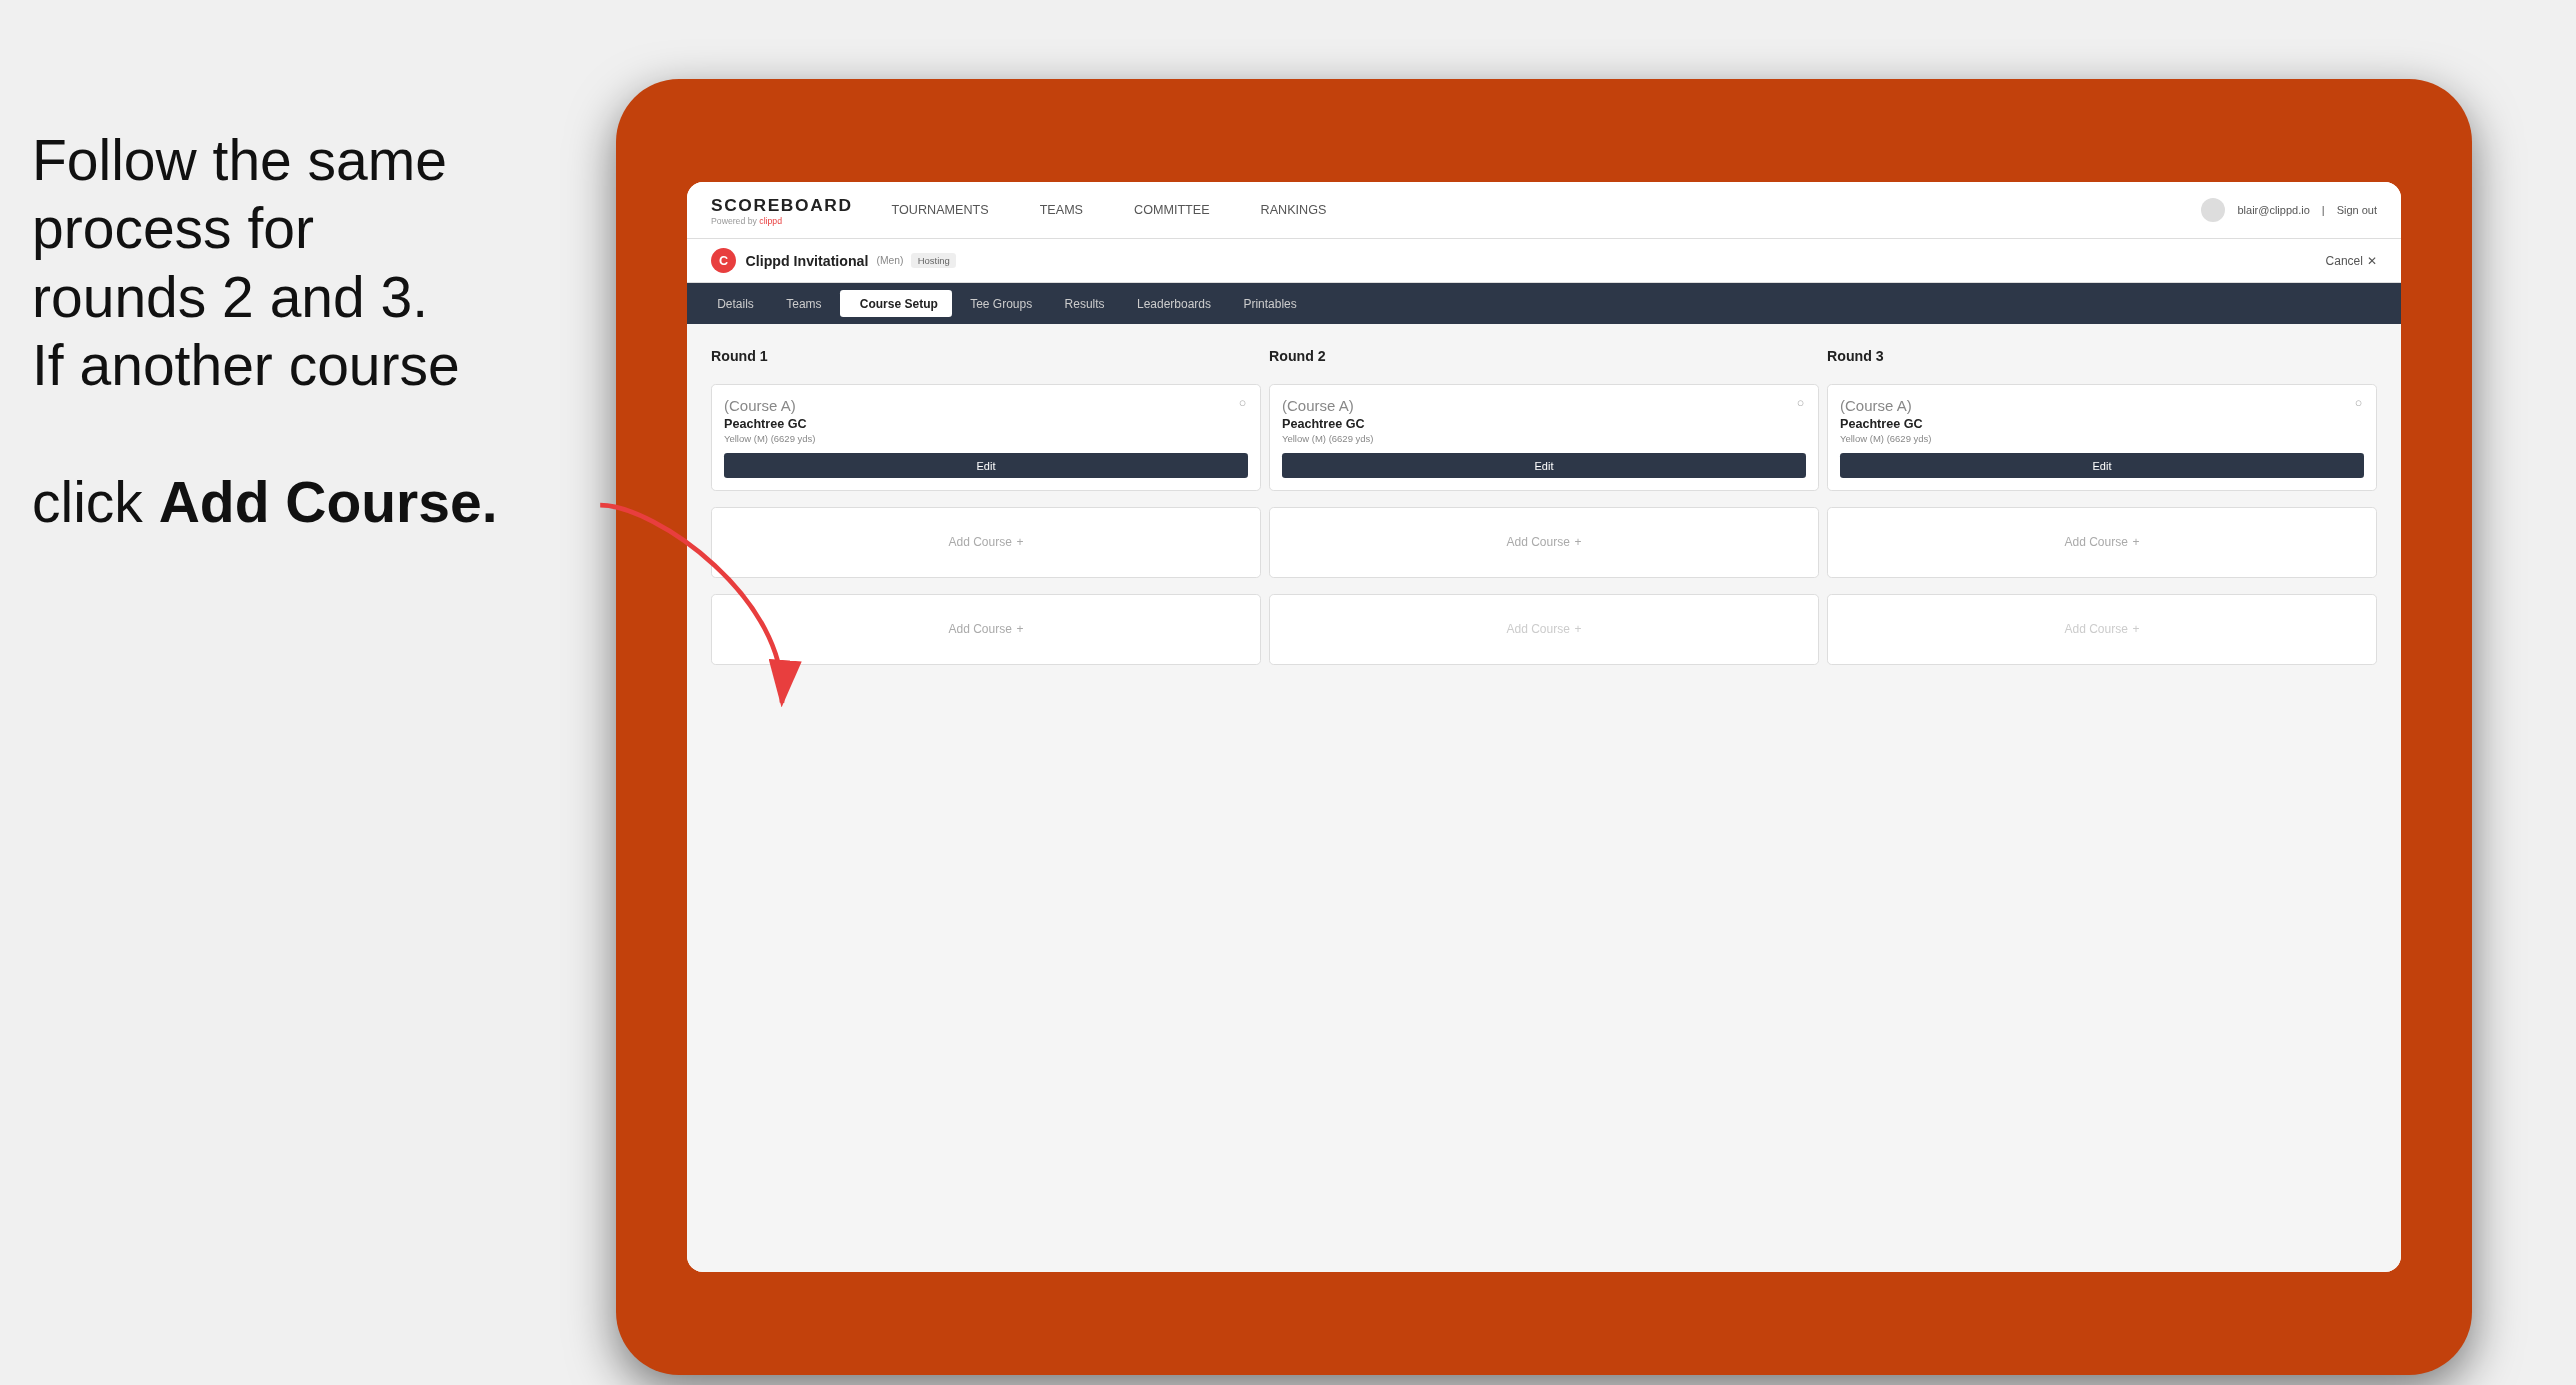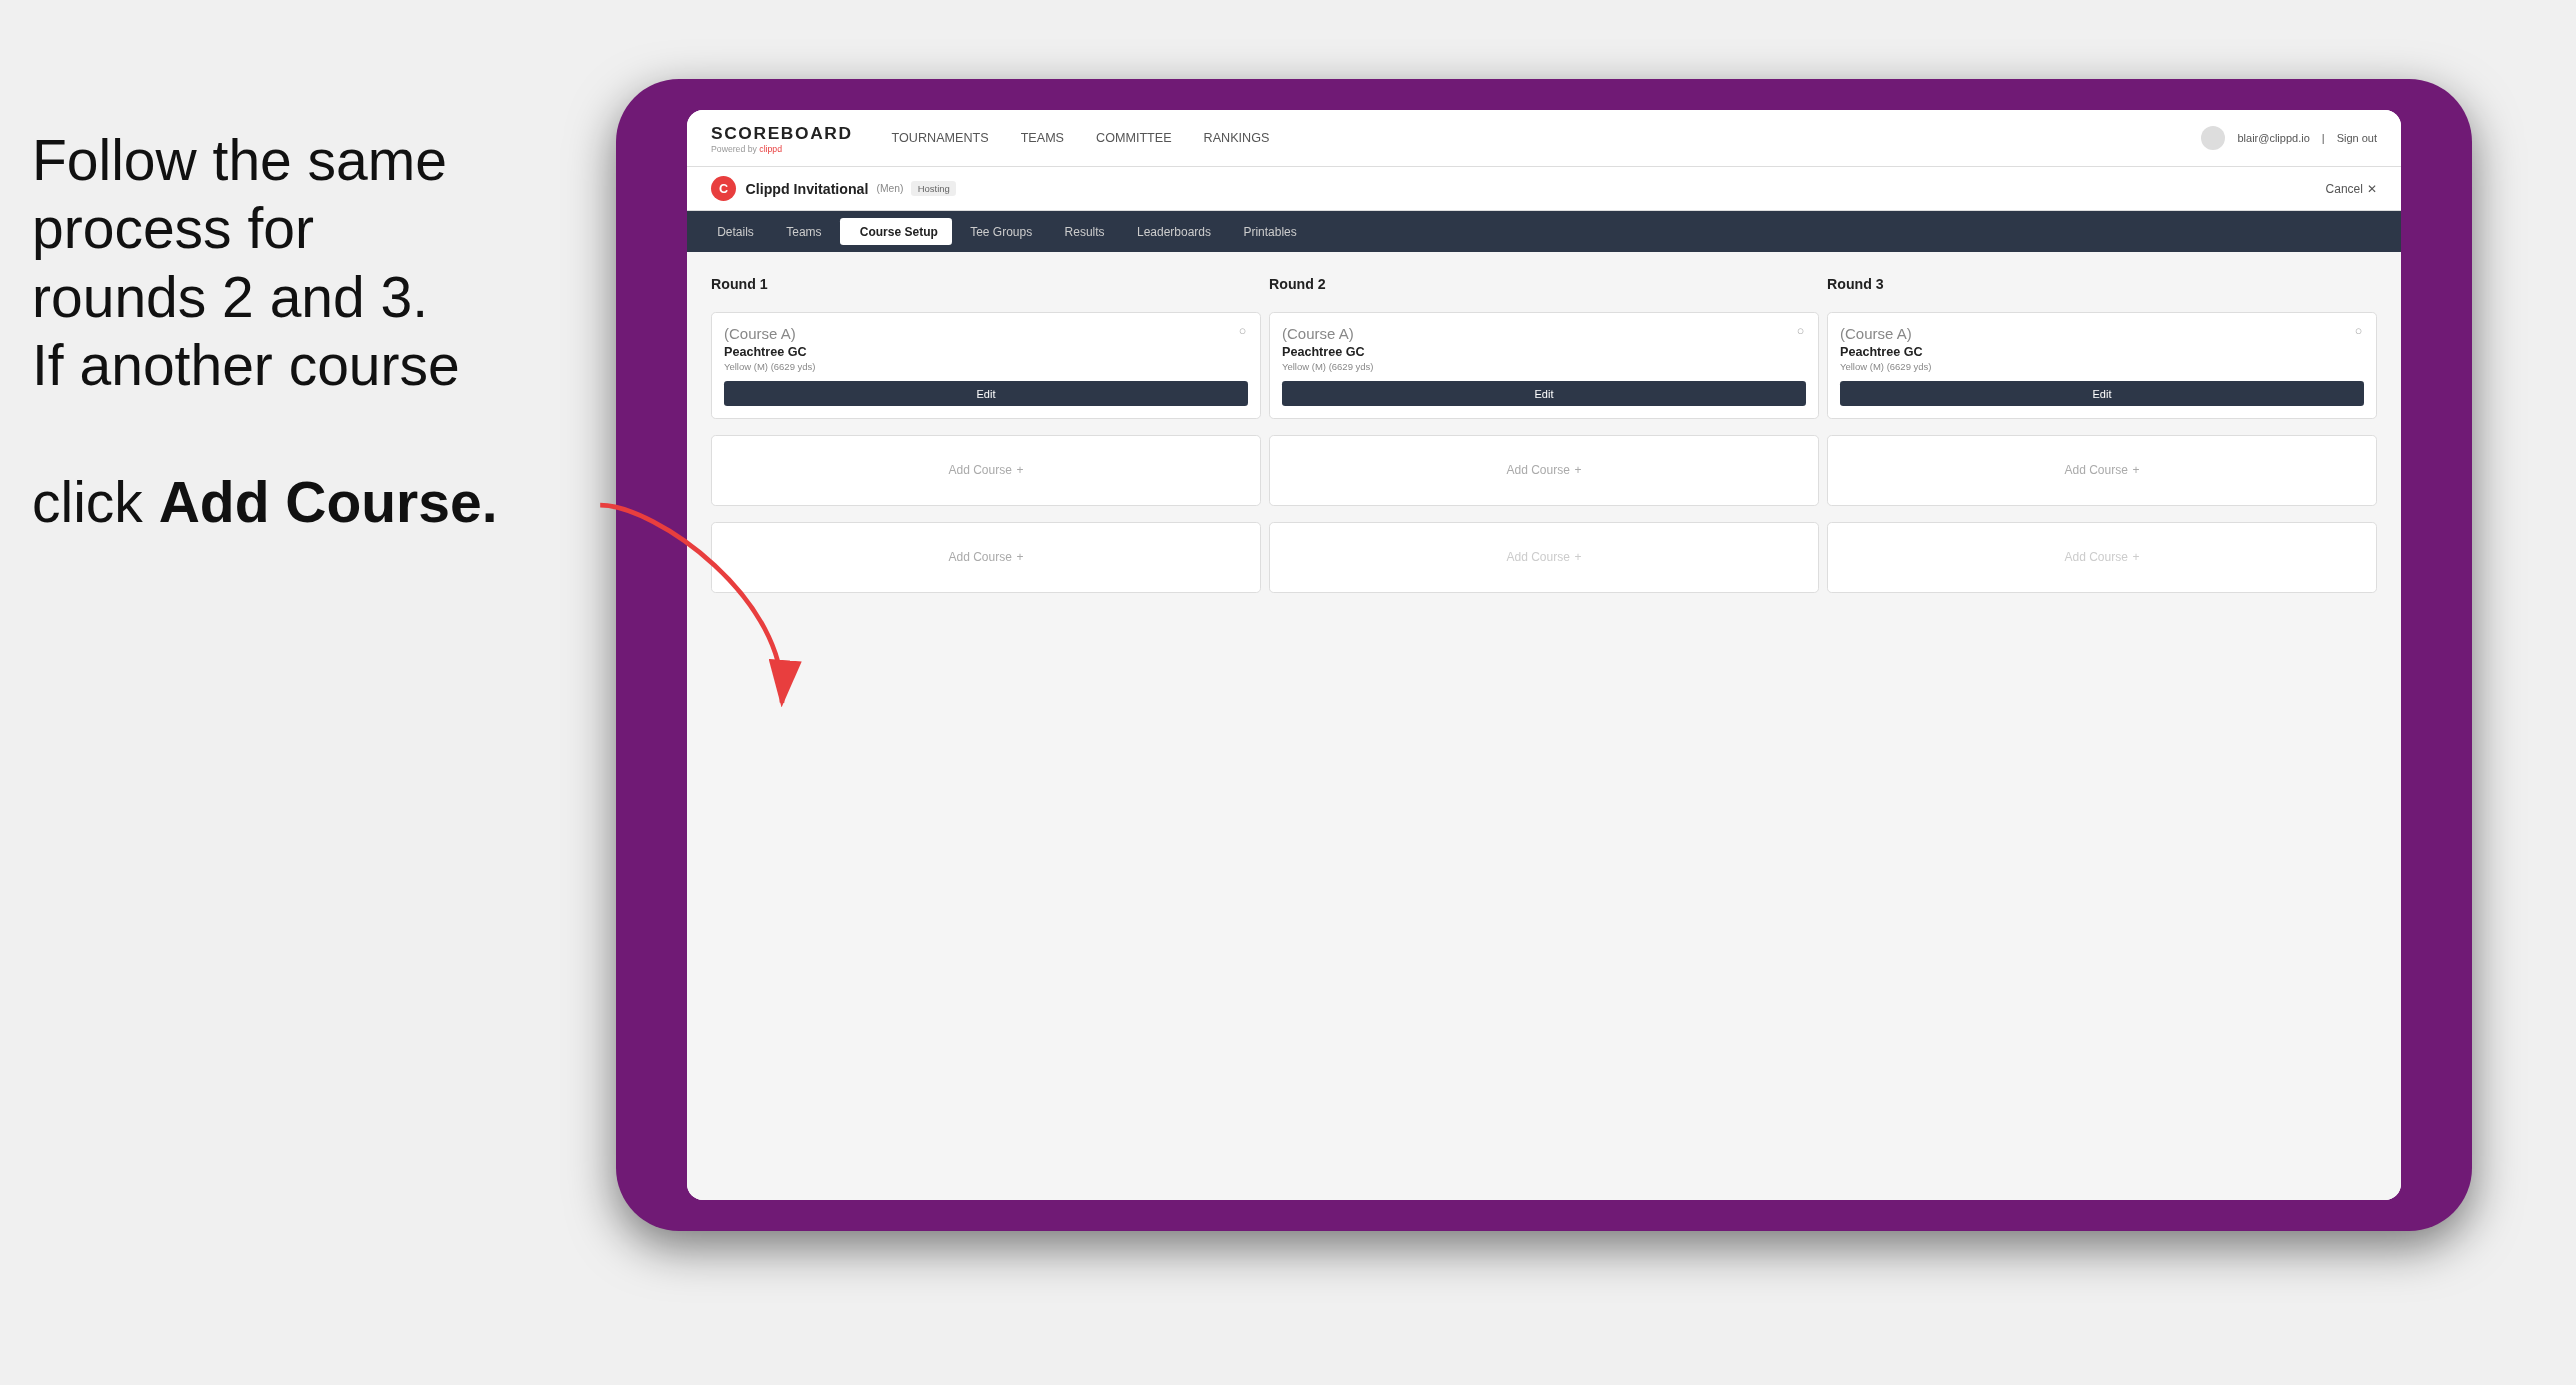--- a/index.html
+++ b/index.html
@@ -26,22 +26,22 @@
     .instruction-text strong {
       font-weight: 700;
     }
 
     
     .tablet {
       position: absolute;
       left: 616px;
       top: 79px;
       width: 1856px;
-      height: 1152px;
-      background: #701a75;
+      height: 1296px;
+      background: #c2410c;
       border-radius: 63px;
       box-shadow: 0 16px 47px rgba(0,0,0,0.5);
       display: flex;
       align-items: center;
       justify-content: center;
     }
 
     .tablet-screen {
       width: 1714px;
       height: 1090px;
@@ -80,21 +80,21 @@
       font-size: 8.7px;
       color: #999;
     }
 
     .logo-powered span {
       color: #e83e3e;
     }
 
     .nav-links {
       display: flex;
-      gap: 32px;
+      gap: 51px;
       flex: 1;
     }
 
     .nav-link {
       font-size: 12.6px;
       color: #555;
       text-decoration: none;
       cursor: pointer;
       padding: 4px 0;
     }

